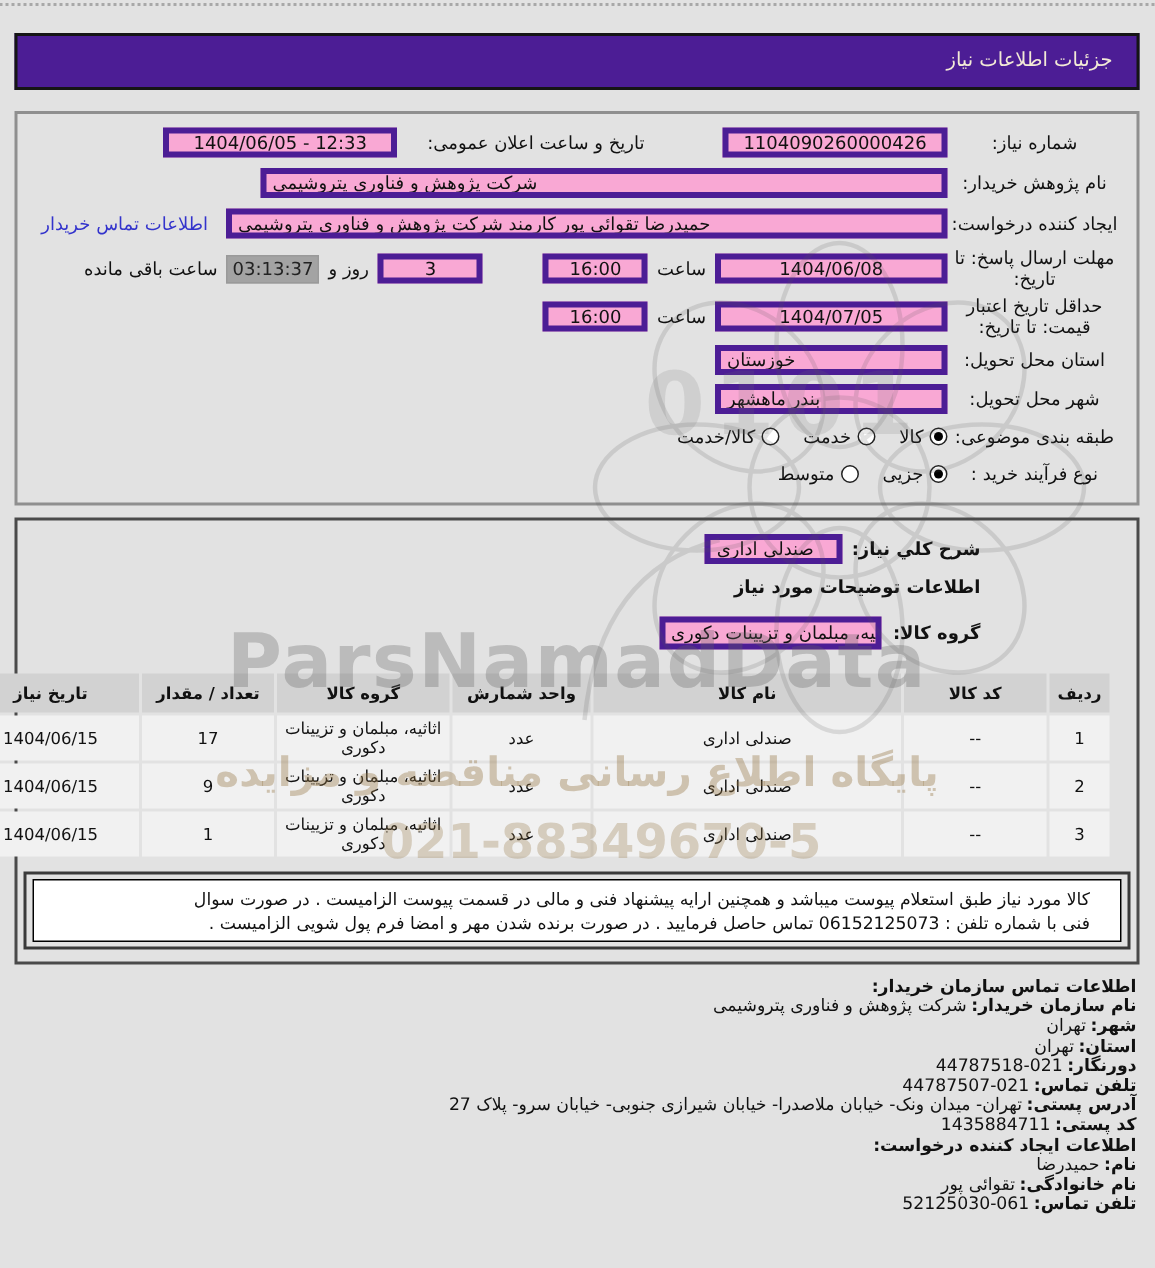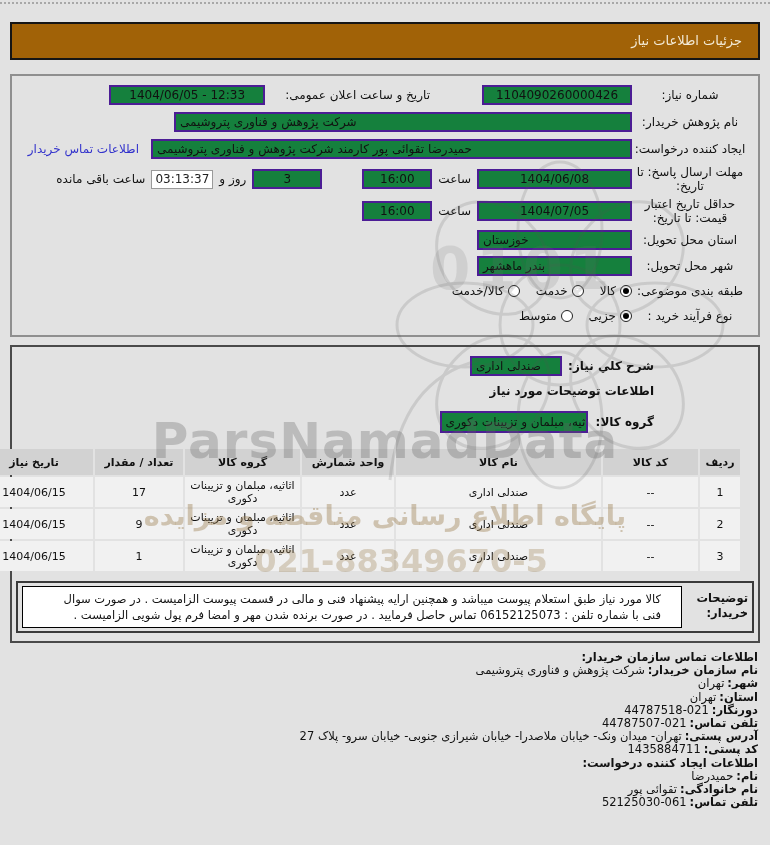--- a/index.html
+++ b/index.html
@@ -8,44 +8,44 @@
     min-height: 845px; max-height: 845px; overflow: hidden;
     background: #e2e2e2;
     font-family: "DejaVu Sans", "Liberation Sans", sans-serif;
     font-size: 12px; color: #111;
     direction: rtl; position: relative;
   }
   .dotted-top { border-top: 2px dotted #a8a8a8; margin-top: 2px; height: 2px; }
 
   .titlebar {
     margin: 18px 10px 14px 10px; height: 38px;
-    background: #a16207; border: 2px solid #151515;
+    background: #4c1d95; border: 2px solid #151515;
     color: #f3ead6; line-height: 34px; padding-right: 16px;
     font-size: 13px;
   }
 
   .box1 {
     margin: 0 10px; border: 2px solid #8f8f8f;
     padding: 6px 4px 6px 4px;
   }
   .frow { display: flex; align-items: center; }
   .flabel { width: 122px; text-align: center; padding-right: 6px; line-height: 14px; flex: none; }
   .inp {
-    background: #15803d; border: 2px solid #4c1d95; height: 20px;
+    background: #f9a8d4; border: 4px solid #4c1d95; height: 20px;
     display: flex; align-items: center; justify-content: center;
     overflow: hidden; white-space: nowrap;
   }
   .inp.r { justify-content: flex-end; padding-left: 4px; padding-right: 4px; }
   .r1 { height: 26px; } .r2 { height: 27px; } .r3 { height: 28px; }
   .r4 { height: 32px; } .r5 { height: 32px; } .r6 { height: 26px; }
   .r7 { height: 26px; } .r8 { height: 24px; } .r9 { height: 26px; }
   .link { color: #3333cc; margin-right: 12px; cursor: pointer; white-space: nowrap; }
   .lbl-sm { margin: 0 6px; white-space: nowrap; }
   .remain {
-    background: #ffffff; border: 1px solid #9a9a9a; color: #222;
+    background: #a3a3a3; border: 1px solid #9a9a9a; color: #222;
     width: 62px; height: 19px; display: flex; align-items: center; justify-content: center;
   }
   .radio {
     width: 12px; height: 12px; border: 1px solid #222; border-radius: 50%;
     background: #fff; display: inline-flex; align-items: center; justify-content: center;
     margin-left: 4px; flex: none;
   }
   .radio.on::after { content: ""; width: 6px; height: 6px; background: #000; border-radius: 50%; }
   .checkbox {
     width: 13px; height: 13px; border: 1px solid #222; background: #fff;
@@ -256,21 +256,20 @@
           <td>صندلی اداری</td>
           <td>عدد</td>
           <td>اثاثیه، مبلمان و تزیینات دکوری</td>
           <td>1</td>
           <td dir="ltr">1404/06/15</td>
         </tr>
       </tbody>
     </table>
 
     <div class="descwrap">
-      <span class="desclabel">توضیحات خریدار:</span>
       <div class="descbox">
         <div>کالا مورد نیاز طبق استعلام پیوست میباشد و همچنین ارایه پیشنهاد فنی و مالی در قسمت پیوست الزامیست . در صورت سوال</div>
         <div>فنی با شماره تلفن : 06152125073 تماس حاصل فرمایید . در صورت برنده شدن مهر و امضا فرم پول شویی الزامیست .</div>
       </div>
     </div>
 
   </div>
 
   <div class="contact">
     <div class="cline"><span class="cl">اطلاعات تماس سازمان خریدار:</span><span class="cv"></span></div>

